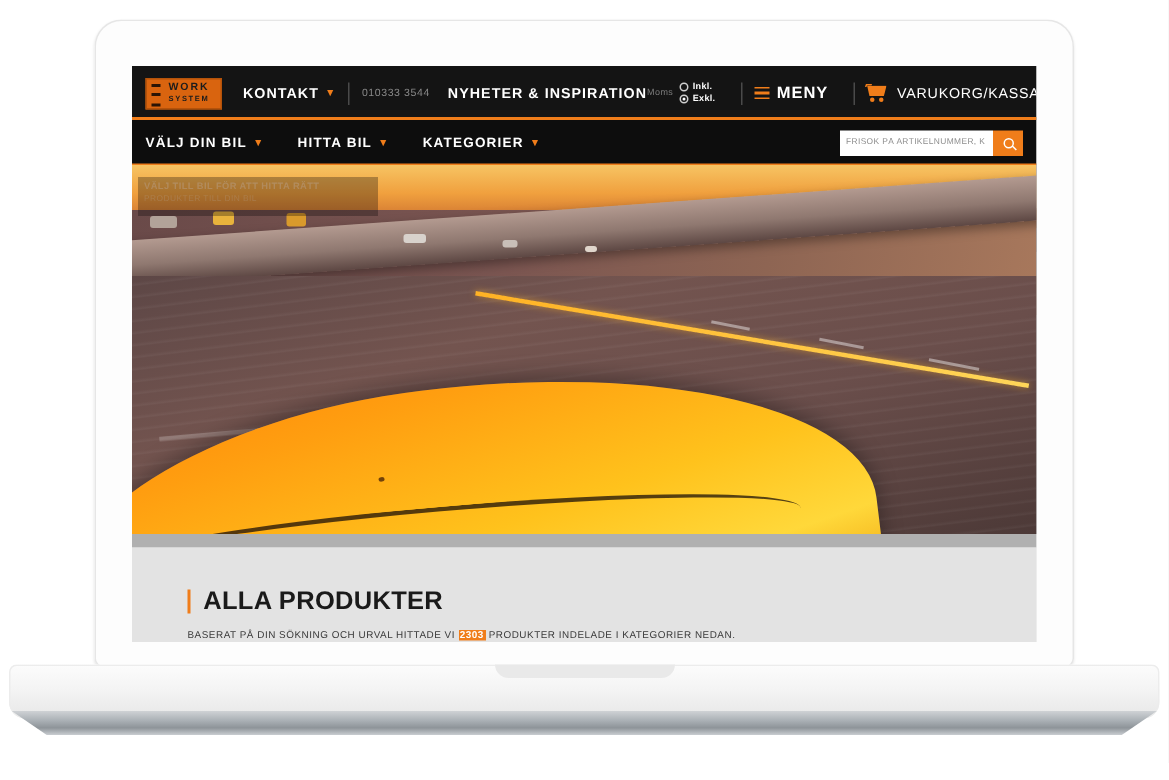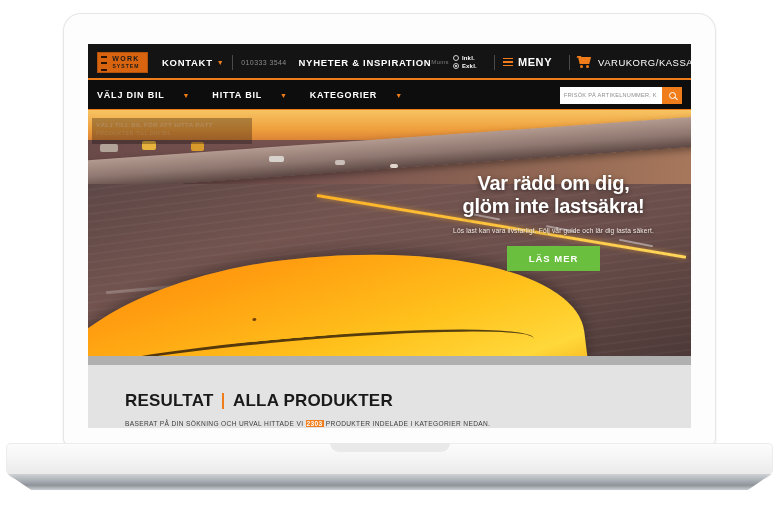--- a/index.html
+++ b/index.html
@@ -200,21 +200,21 @@
     position: absolute;
     left: 0; right: 0; bottom: 0;
     height: 1px;
     background: #f07d1a;
   }
   .sub-link {
     color: #fff;
     font-size: 9px;
     font-weight: bold;
     letter-spacing: .8px;
-    display: flex; align-items: center; gap: 18px;
+    display: flex; align-items: center; gap: 4px;
     margin-right: 22px;
     white-space: nowrap;
   }
 
   .searchbox {
     display: flex;
     height: 17px;
     width: 122px;
     flex: none;
   }
@@ -579,35 +579,26 @@
         <div class="hero-ghost-l2">PRODUKTER TILL DIN BIL</div>
       </div>
 
       <div class="hero-hood">
         <span class="hero-hood-glare"></span>
 
         <span class="hood-bolt" style="left:41%;top:54px;"></span>
       </div>
       <div class="hero-wiper"></div>
 
-      <div class="hero-copy">
-        <div class="hero-h1">
-          <div>Var rädd om dig,</div>
-          <div>glöm inte lastsäkra!</div>
-        </div>
-        <div class="hero-sub">Lös last kan vara livsfarligt. Följ vår guide och lär dig lasta säkert.</div>
-        <button class="hero-cta">LÄS MER</button>
-      </div>
     </div>
 
     <div class="gray-band"></div>
 
     <div class="results">
       <div class="res-title">
-        <span>RESULTAT</span>
         <span class="res-bar"></span>
         <span>ALLA PRODUKTER</span>
       </div>
       <div class="res-sub">
         <span>BASERAT PÅ DIN SÖKNING OCH URVAL HITTADE VI</span>
         <span class="res-count">2303</span>
         <span>PRODUKTER INDELADE I KATEGORIER NEDAN.</span>
       </div>
     </div>
 

